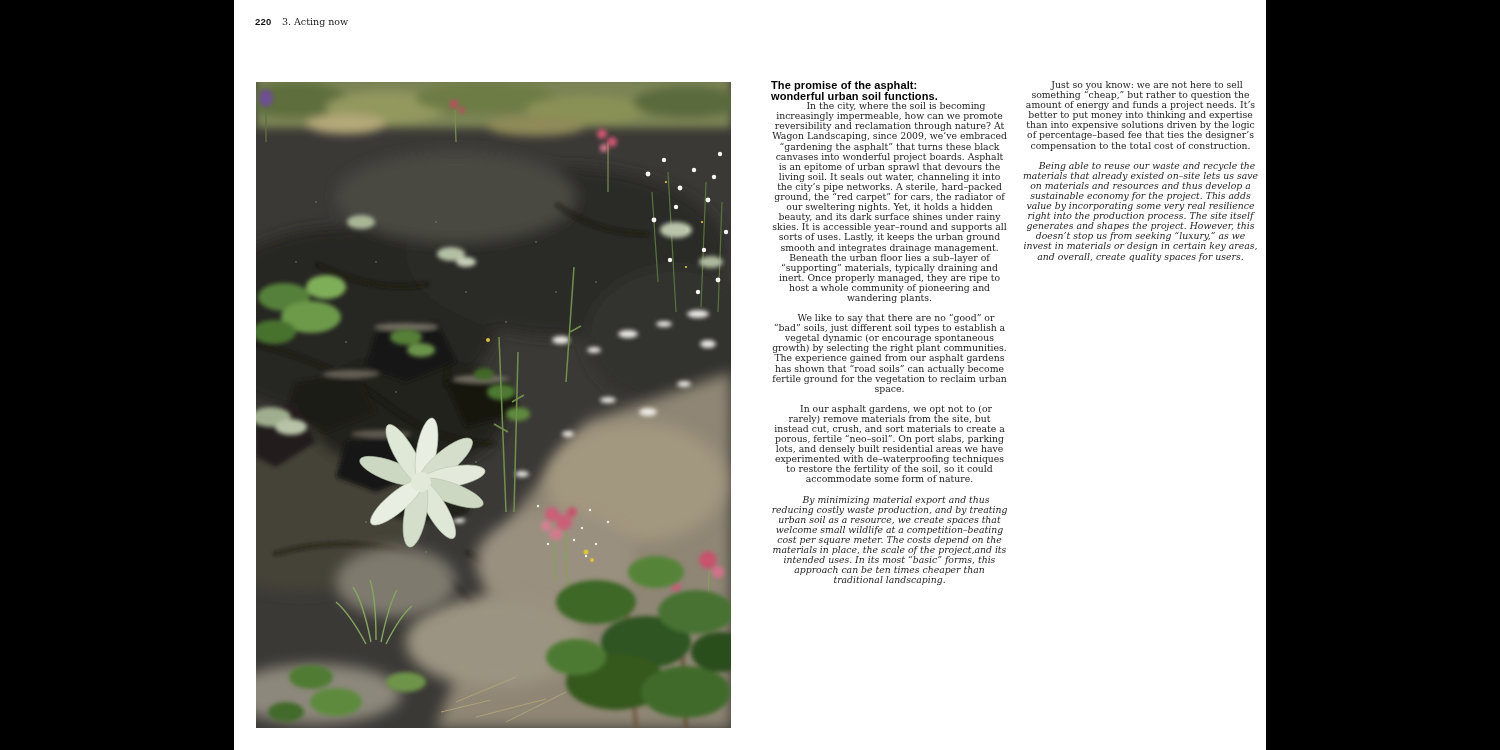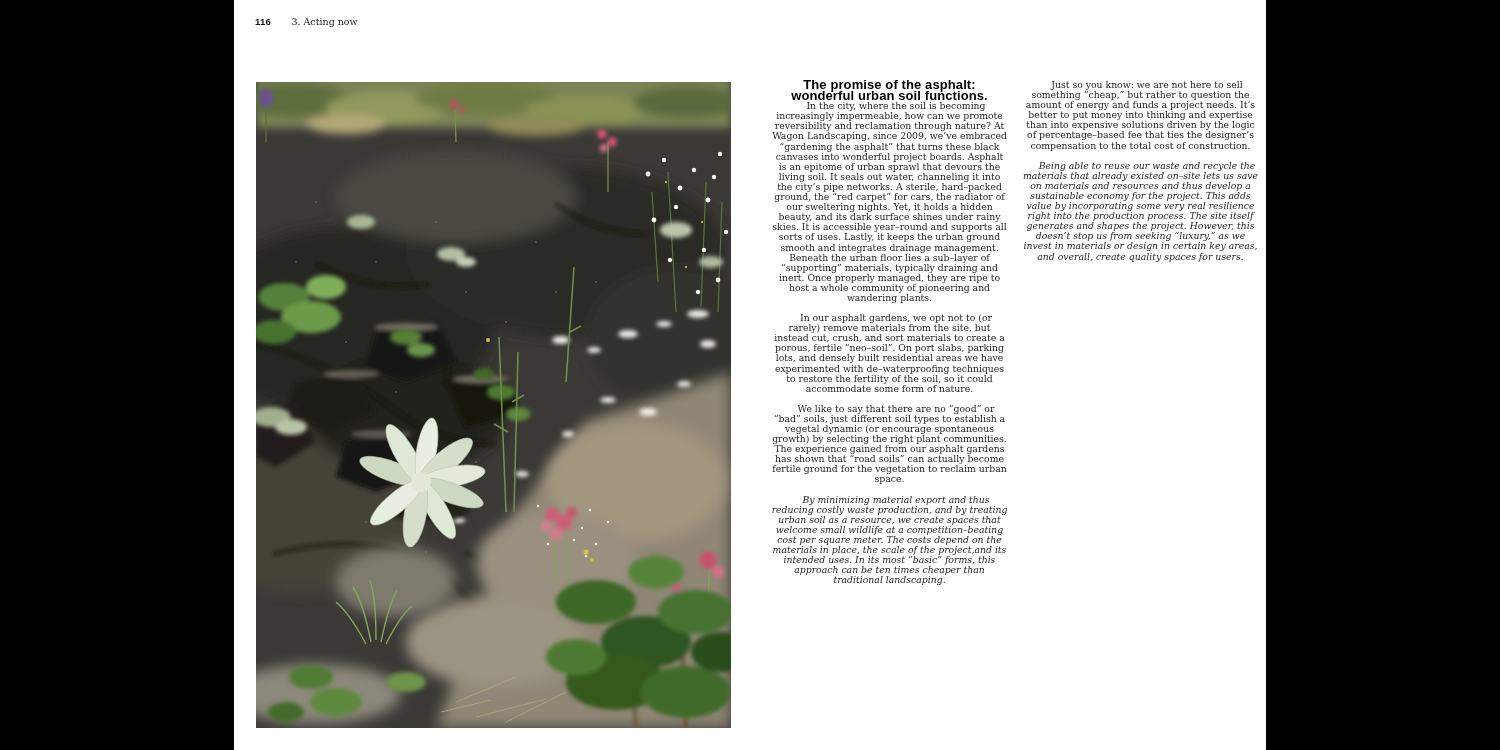--- a/index.html
+++ b/index.html
@@ -14,53 +14,53 @@
   }
   .running-head{
     position:absolute;top:16px;left:21px;height:12px;
     font-family:"Liberation Sans", sans-serif;
   }
   .page-number{
     display:inline-block;font-weight:bold;font-size:9.5px;color:#111;
     letter-spacing:.2px;vertical-align:top;
   }
   .chapter-title{
-    display:inline-block;margin-left:16px;
+    display:inline-block;margin-left:6px;
     font-family:"DejaVu Serif", serif;font-size:9.5px;color:#222;
     vertical-align:top;
   }
   .photo{
     position:absolute;left:22px;top:82px;width:475px;height:646px;
     overflow:hidden;background:#3b3936;
   }
   .photo svg{display:block;width:100%;height:100%;}
   .text-col{
     position:absolute;top:80px;width:237px;
     font-size:9.3px;line-height:10.1px;color:#1c1c1c;
     text-align:left;
   }
   .col-1{left:537px;}
   .col-2{left:788px;}
   .article-heading{
     font-family:"Liberation Sans", sans-serif;
-    font-weight:bold;font-size:13px;line-height:10.6px;color:#000;
-    margin:0 0 0 0;letter-spacing:.1px;text-align:center;
+    font-weight:bold;font-size:11px;line-height:10.6px;color:#000;
+    margin:0 0 0 0;letter-spacing:.1px;
   }
   .text-col p{
     margin:0 0 10px 0;text-indent:13px;text-align:center;
   }
   .text-col p:last-child{margin-bottom:0;font-style:italic;}
 </style>
 </head>
 <body>
 
 <div class="page">
 
   <div class="running-head">
-    <span class="page-number">116</span>
+    <span class="page-number">220</span>
     <span class="chapter-title">3. Acting now</span>
   </div>
 
   <div class="photo">
     <svg viewBox="0 0 475 646" preserveAspectRatio="none">
       <defs>
         <filter id="b2" x="-30%" y="-30%" width="160%" height="160%">
             <feGaussianBlur stdDeviation="2"></feGaussianBlur>
           </filter>
         <filter id="b4" x="-30%" y="-30%" width="160%" height="160%">
@@ -312,22 +312,22 @@
       </g>
     </svg>
   </div>
 
   <div class="text-col col-1">
     <div class="article-heading">
       <div>The promise of the asphalt:</div>
       <div>wonderful urban soil functions.</div>
     </div>
     <p>In the city, where the soil is becoming increasingly impermeable, how can we promote reversibility and reclamation through nature? At Wagon Landscaping, since 2009, we’ve embraced “gardening the asphalt” that turns these black canvases into wonderful project boards. Asphalt is an epitome of urban sprawl that devours the living soil. It seals out water, channeling it into the city’s pipe networks. A sterile, hard–packed ground, the “red carpet” for cars, the radiator of our sweltering nights. Yet, it holds a hidden beauty, and its dark surface shines under rainy skies. It is accessible year–round and supports all sorts of uses. Lastly, it keeps the urban ground smooth and integrates drainage management. Beneath the urban floor lies a sub–layer of “supporting” materials, typically draining and inert. Once properly managed, they are ripe to host a whole community of pioneering and wandering plants.</p>
+    <p>We like to say that there are no “good” or “bad” soils, just different soil types to establish a vegetal dynamic (or encourage spontaneous growth) by selecting the right plant communities. The experience gained from our asphalt gardens has shown that “road soils” can actually become fertile ground for the vegetation to reclaim urban space.</p>
     <p>In our asphalt gardens, we opt not to (or rarely) remove materials from the site, but instead cut, crush, and sort materials to create a porous, fertile “neo–soil”. On port slabs, parking lots, and densely built residential areas we have experimented with de–waterproofing techniques to restore the fertility of the soil, so it could accommodate some form of nature.</p>
-    <p>We like to say that there are no “good” or “bad” soils, just different soil types to establish a vegetal dynamic (or encourage spontaneous growth) by selecting the right plant communities. The experience gained from our asphalt gardens has shown that “road soils” can actually become fertile ground for the vegetation to reclaim urban space.</p>
     <p>By minimizing material export and thus reducing costly waste production, and by treating urban soil as a resource, we create spaces that welcome small wildlife at a competition–beating cost per square meter. The costs depend on the materials in place, the scale of the project,and its intended uses. In its most “basic” forms, this approach can be ten times cheaper than traditional landscaping.</p>
   </div>
 
   <div class="text-col col-2">
     <p>Just so you know: we are not here to sell something “cheap,” but rather to question the amount of energy and funds a project needs. It’s better to put money into thinking and expertise than into expensive solutions driven by the logic of percentage–based fee that ties the designer’s compensation to the total cost of construction.</p>
     <p>Being able to reuse our waste and recycle the materials that already existed on–site lets us save on materials and resources and thus develop a sustainable economy for the project. This adds value by incorporating some very real resilience right into the production process. The site itself generates and shapes the project. However, this doesn’t stop us from seeking “luxury,” as we invest in materials or design in certain key areas, and overall, create quality spaces for users.</p>
   </div>
 
 </div>
 

